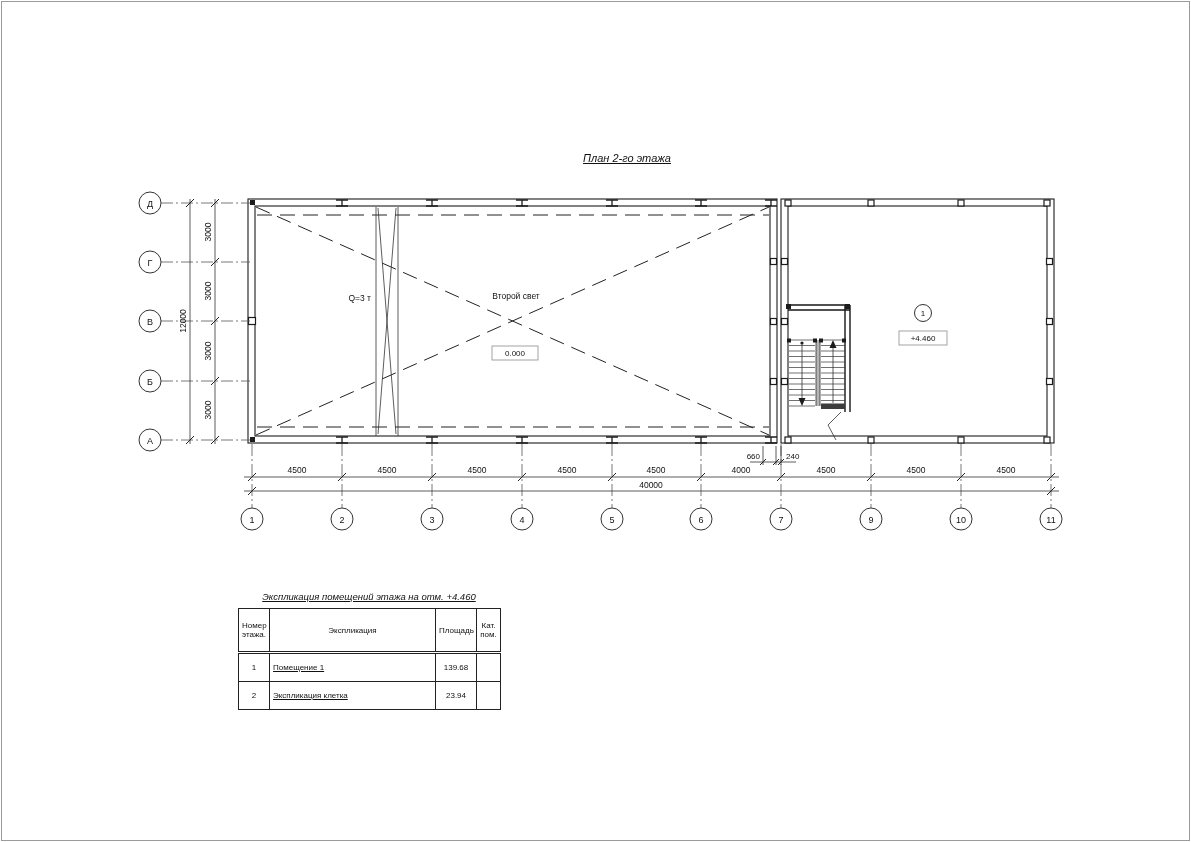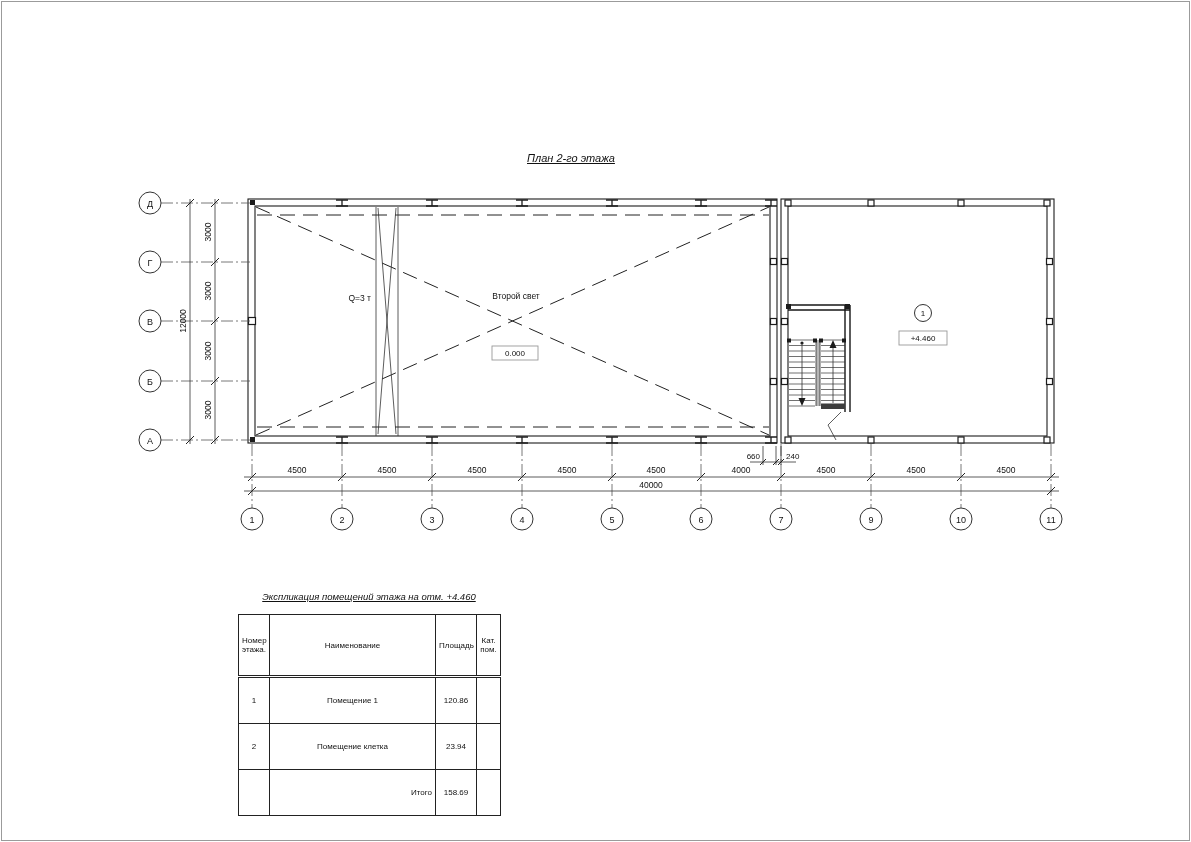--- a/index.html
+++ b/index.html
@@ -15,28 +15,28 @@
   .sq{fill:#fff;stroke:#1c1c1c;stroke-width:1.2;}
   .dot{fill:#1c1c1c;stroke:none;}
   .ibeam{stroke:#1c1c1c;stroke-width:1.3;fill:none;}
   .circ{fill:#fff;stroke:#333;stroke-width:1;}
   .box{fill:#fff;stroke:#999;stroke-width:.9;}
   text{fill:#111;font-family:"Liberation Sans",sans-serif;}
   .t-dim{font-size:8.5px;}
   .t-ax{font-size:9px;}
   .t-lab{font-size:8.5px;}
   .t-sm{font-size:8px;}
-  #main-title{position:absolute;left:527px;top:152px;width:200px;text-align:left;font-size:11px;font-style:italic;text-decoration:underline;color:#111;}
+  #main-title{position:absolute;left:527px;top:152px;width:200px;text-align:center;font-size:11px;font-style:italic;text-decoration:underline;color:#111;}
   #spec{position:absolute;left:238px;top:591px;width:300px;color:#111;}
-  #spec-title{width:262px;text-align:center;font-size:9.5px;font-style:italic;text-decoration:underline;margin-bottom:12px;}
+  #spec-title{width:262px;text-align:center;font-size:9.5px;font-style:italic;text-decoration:underline;margin-bottom:6px;}
   table.spec{border-collapse:collapse;table-layout:fixed;width:262px;}
-  table.spec th,table.spec td{border:1px solid #222;font-size:8px;font-weight:400;padding:13px 3px;overflow:hidden;white-space:nowrap;}
+  table.spec th,table.spec td{border:1px solid #222;font-size:8px;font-weight:400;padding:4px 3px;overflow:hidden;white-space:nowrap;}
   table.spec thead th{height:34px;text-align:center;border-bottom:3px double #222;}
   table.spec td{height:19px;}
-  .c{text-align:center;} .r{text-align:right;} .l{text-align:center;}
+  .c{text-align:center;} .r{text-align:right;} .l{text-align:left;text-decoration:underline;}
 </style>
 </head>
 <body>
 
 <div id="page">
 
   <div id="main-title">План 2-го этажа</div>
 
   <svg width="1191" height="842" viewBox="0 0 1191 842">
 
@@ -233,44 +233,38 @@
           <col style="width:166px">
           <col style="width:41px">
           <col style="width:24px">
       </colgroup>
       <thead>
         <tr>
           <th>
             <div>Номер</div>
             <div>этажа.</div>
           </th>
-          <th>Наименование</th>
+          <th>Экспликация</th>
           <th>Площадь</th>
           <th>
             <div>Кат.</div>
             <div>пом.</div>
           </th>
         </tr>
       </thead>
       <tbody>
         <tr>
           <td class="c">1</td>
           <td class="l">Помещение 1</td>
-          <td class="c">120.86</td>
+          <td class="c">139.68</td>
           <td class="c"></td>
         </tr>
         <tr>
           <td class="c">2</td>
-          <td class="l">Помещение клетка</td>
+          <td class="l">Экспликация клетка</td>
           <td class="c">23.94</td>
-          <td class="c"></td>
-        </tr>
-        <tr>
-          <td></td>
-          <td class="r">Итого</td>
-          <td class="c">158.69</td>
           <td class="c"></td>
         </tr>
       </tbody>
     </table>
   </div>
 
 </div>
 
 </body></html>

